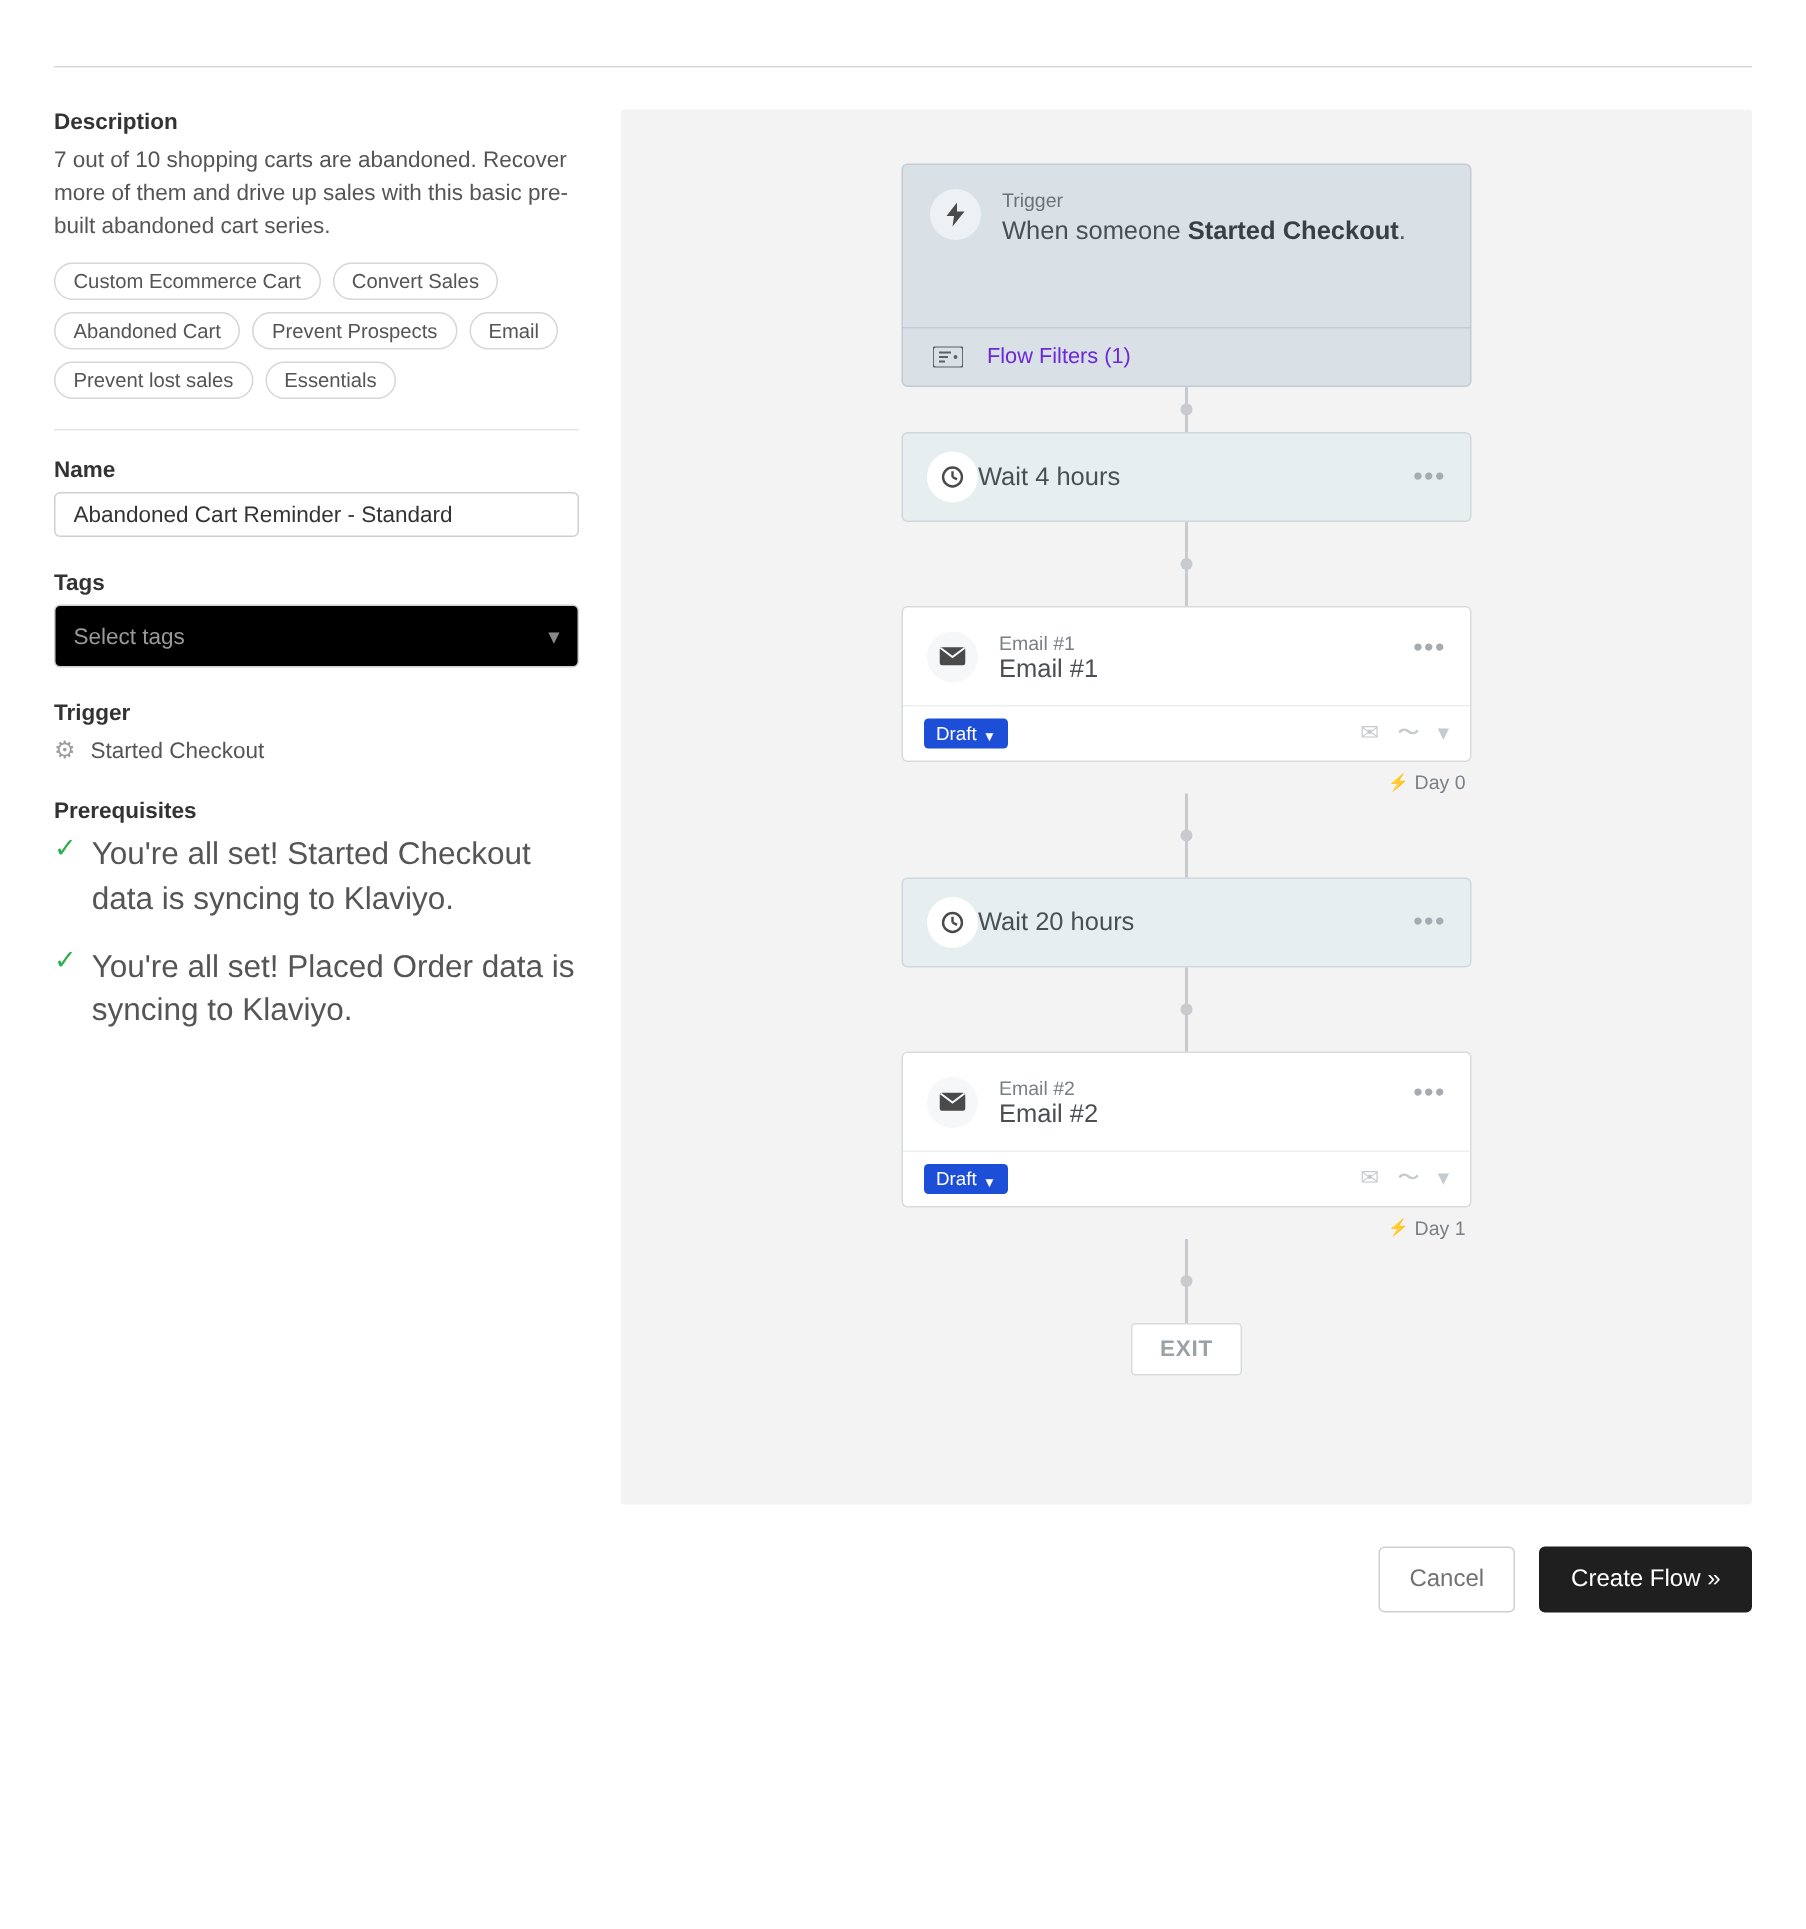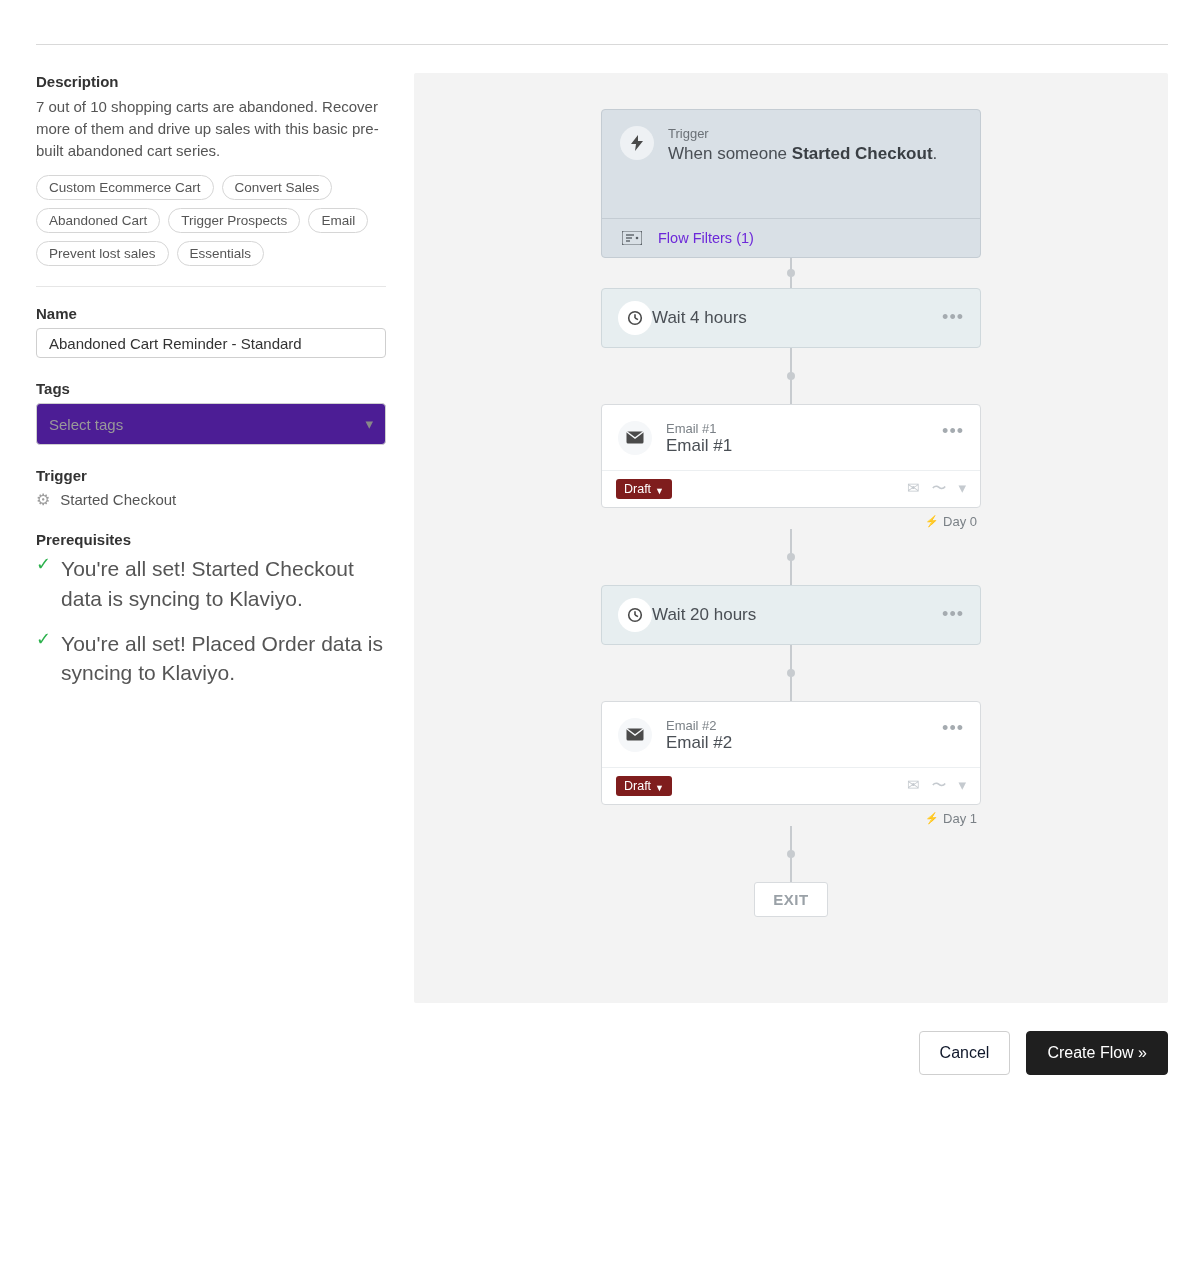--- a/index.html
+++ b/index.html
@@ -101,21 +101,21 @@
   .select-box {
     width: 100%;
     height: 42px;
     border: 1px solid #cfcfcf;
     border-radius: 4px;
     padding: 0 12px;
     font-size: 15px;
     color: #999;
     display: flex;
     align-items: center;
-    background: #4c1d95;
+    background: #000000;
     justify-content: space-between;
   }
   .caret-down {
     color: #888;
   }
   .trigger-row {
     display: flex;
     align-items: center;
     gap: 10px;
     color: #555;
@@ -262,21 +262,21 @@
     margin-left: auto;
   }
   .email-bottom {
     border-top: 1px solid #eceff1;
     display: flex;
     align-items: center;
     justify-content: space-between;
     padding: 8px 14px;
   }
   .draft-pill {
-    background: #7f1d1d;
+    background: #1d4ed8;
     color: #fff;
     font-size: 12.5px;
     padding: 3px 8px;
     border-radius: 3px;
     display: inline-flex;
     align-items: flex-end;
     gap: 4px;
   }
   .draft-pill .caret { font-size: 9px; }
   .mini-icons {
@@ -318,21 +318,21 @@
     padding: 0 20px;
     border-radius: 4px;
     font-size: 16px;
     cursor: pointer;
     display: inline-flex;
     align-items: center;
   }
   .btn-secondary {
     background: #fff;
     border: 1px solid #cfcfcf;
-    color: #0f172a;
+    color: #737373;
   }
   .btn-primary {
     background: #1f1f1f;
     border: 1px solid #1f1f1f;
     color: #fff;
     font-weight: 500;
     gap: 6px;
   }
 </style>
 </head>
@@ -344,21 +344,21 @@
   <div class="content">
 
     <div class="left">
       <div class="section-label">Description</div>
       <div class="desc-text">7 out of 10 shopping carts are abandoned. Recover more of them and drive up sales with this basic pre-built abandoned cart series.</div>
 
       <div class="chips">
         <span class="chip">Custom Ecommerce Cart</span>
         <span class="chip">Convert Sales</span>
         <span class="chip">Abandoned Cart</span>
-        <span class="chip">Trigger Prospects</span>
+        <span class="chip">Prevent Prospects</span>
         <span class="chip">Email</span>
         <span class="chip">Prevent lost sales</span>
         <span class="chip">Essentials</span>
       </div>
 
       <hr>
 
       <div class="mb-block">
         <div class="section-label">Name</div>
         <input class="text-input" type="text" value="Abandoned Cart Reminder - Standard" style="">

